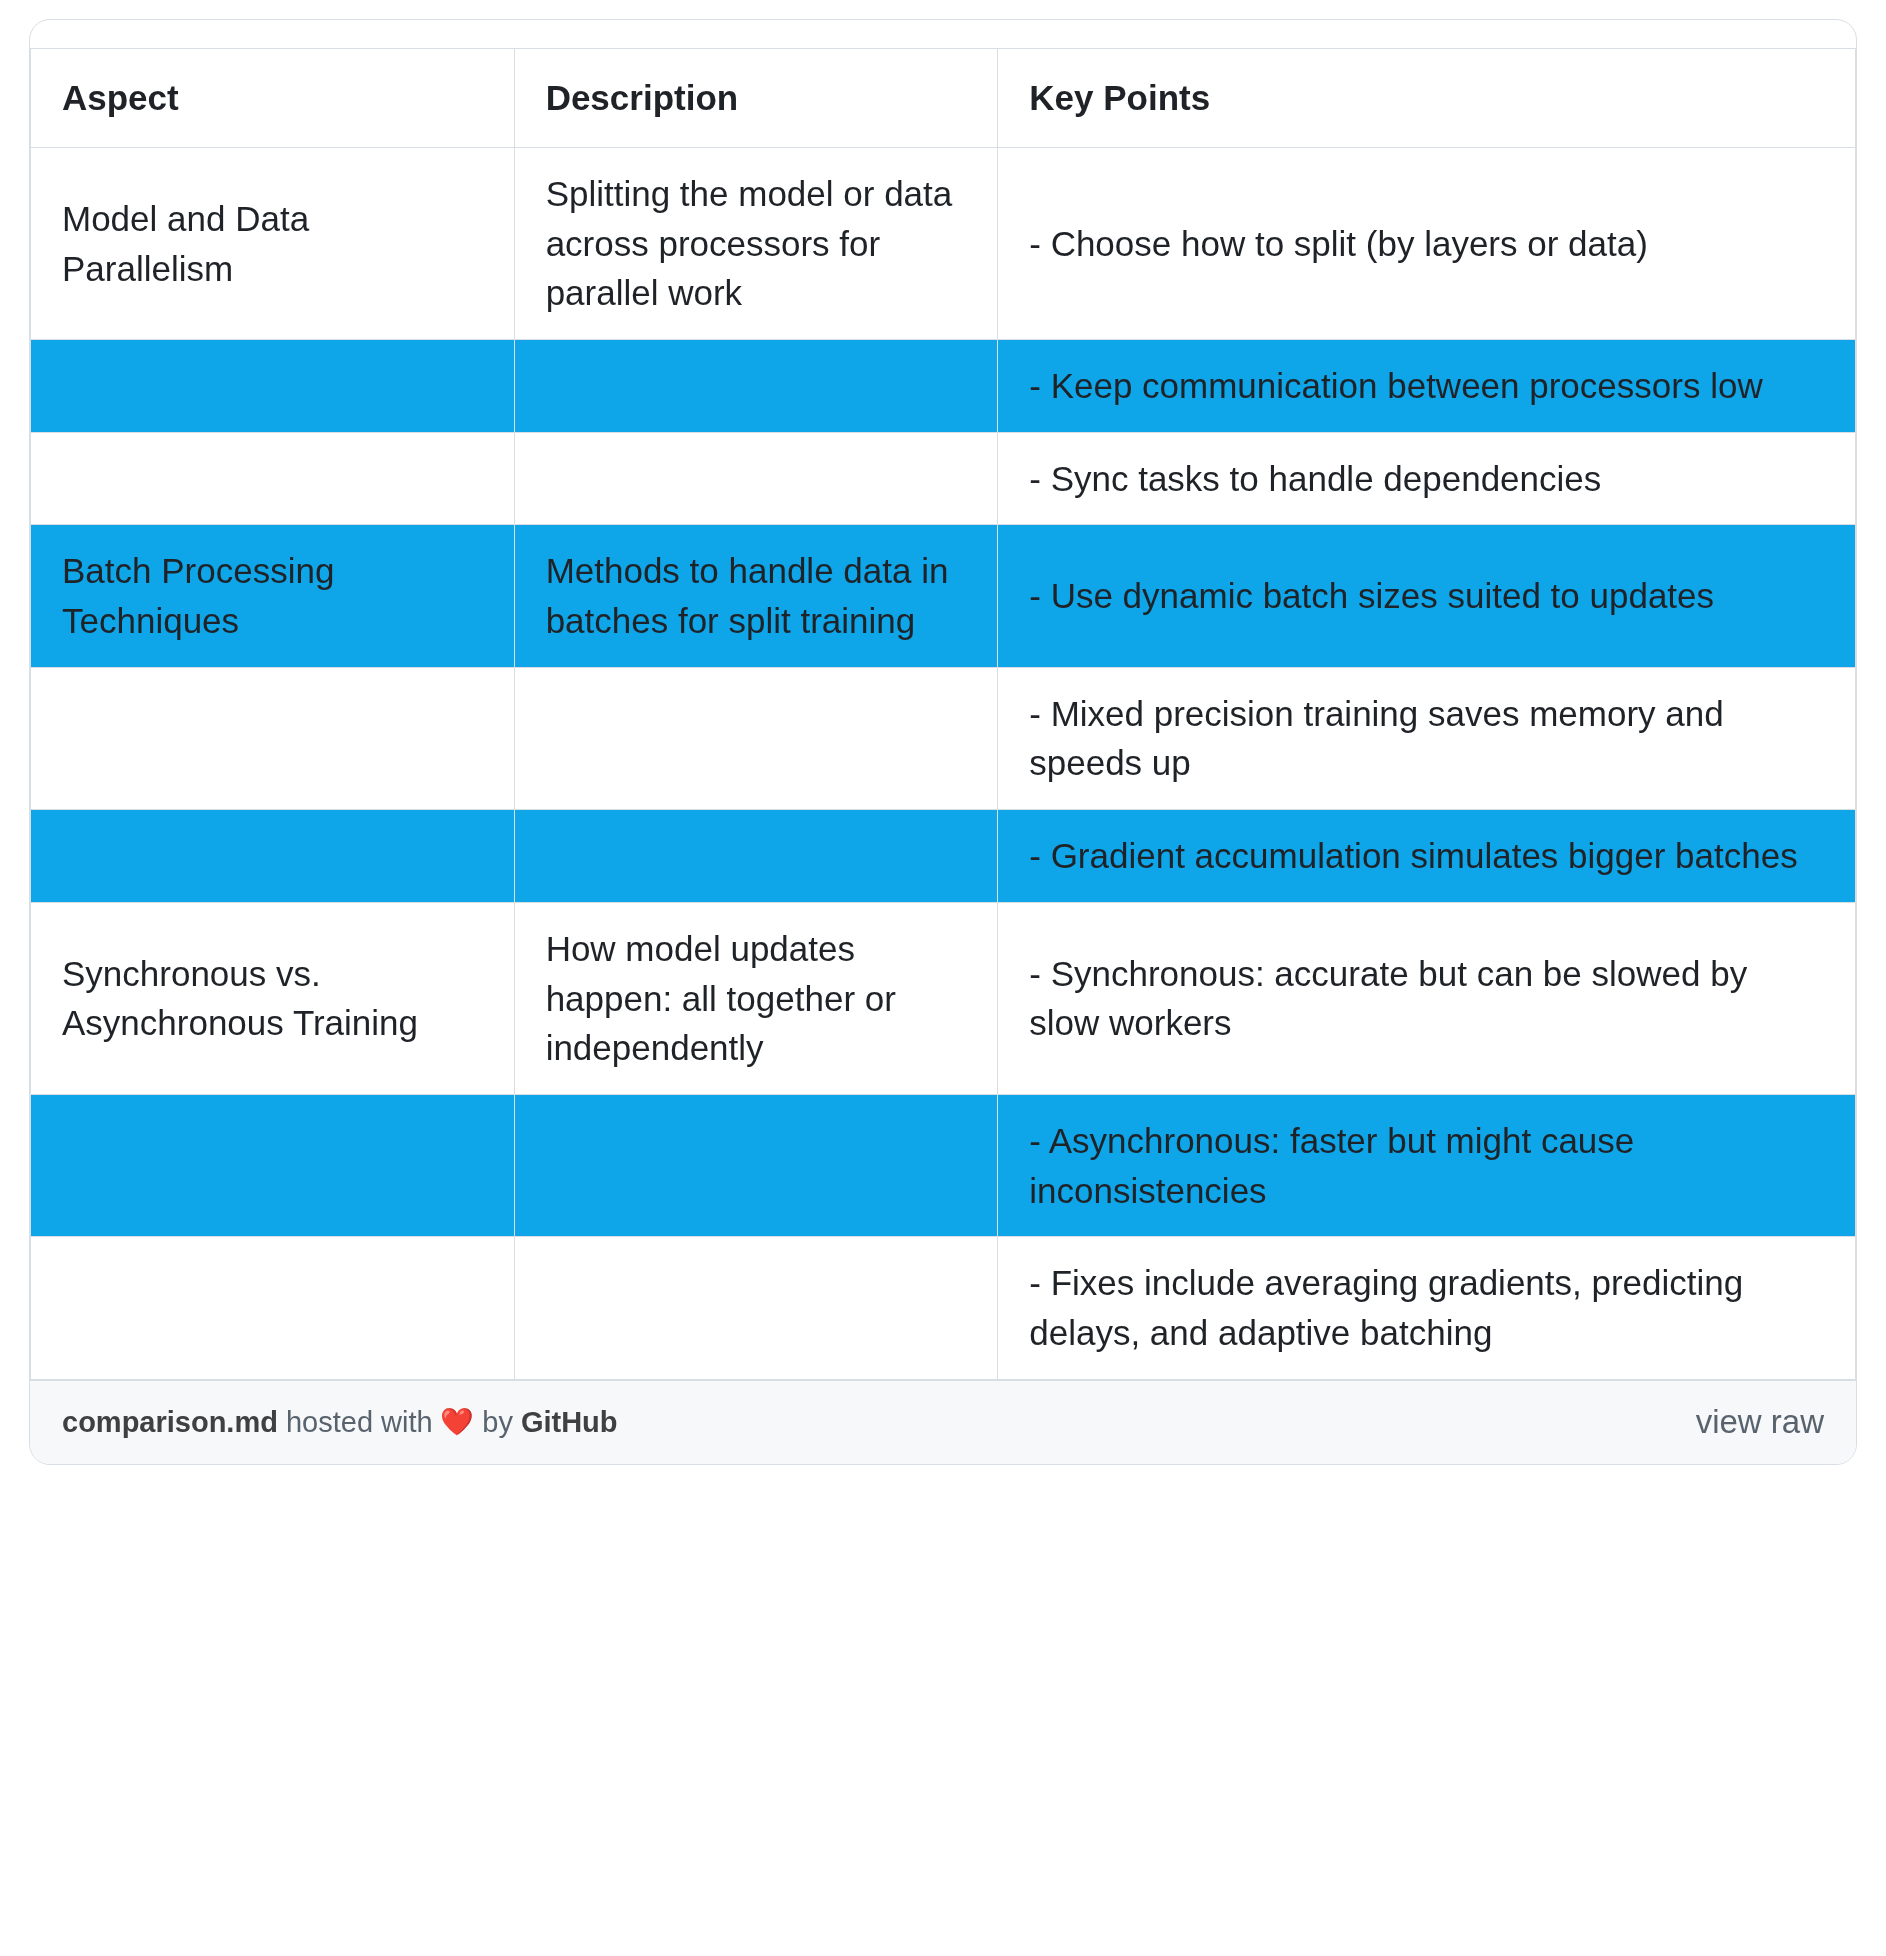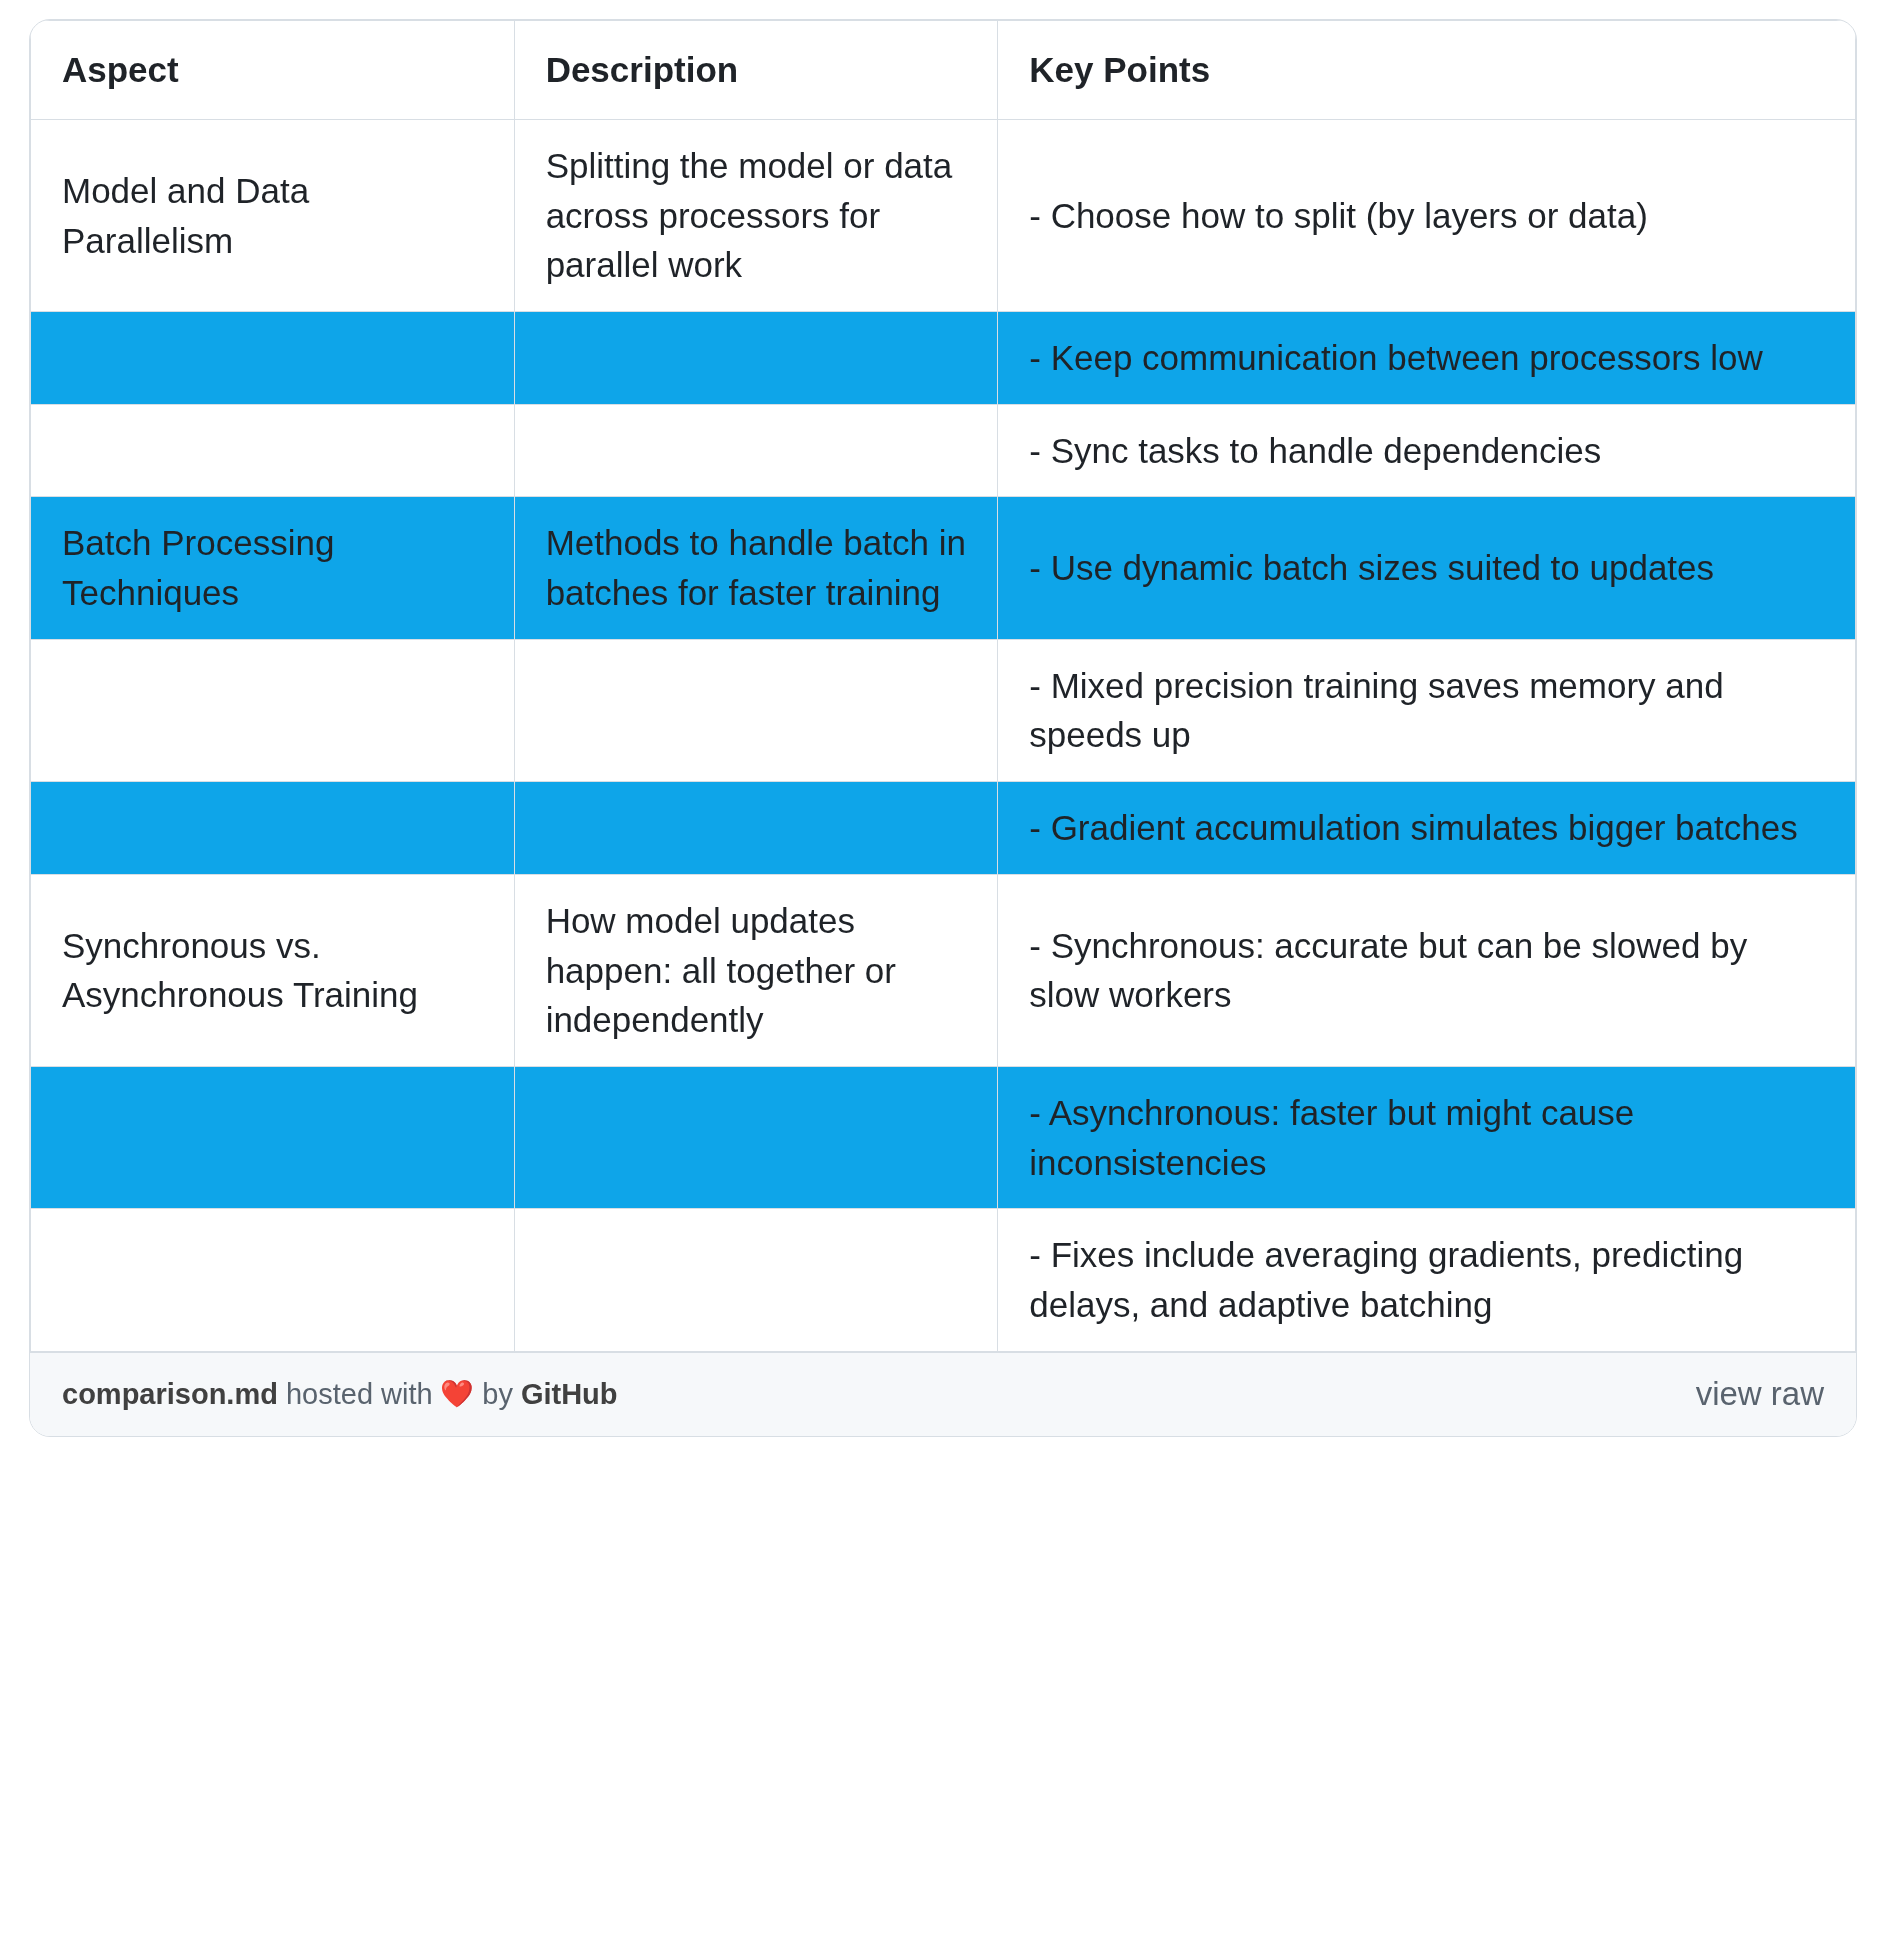--- a/index.html
+++ b/index.html
@@ -21,20 +21,21 @@
     margin-top: 19.3px;
     border: 1.6px solid #d8dee4;
     border-radius: 21px;
     overflow: hidden;
     background: #ffffff;
   }
   table.gist-table {
     border-collapse: collapse;
     width: 100%;
     table-layout: fixed;
+    margin-top: 28px;
   }
   table.gist-table th,
   table.gist-table td {
     border: 1.6px solid #d8dee4;
     padding: 21px 31px;
     vertical-align: middle;
     font-size: 35px;
     line-height: 1.42;
     color: #1f2328;
     text-align: left;
@@ -116,21 +117,21 @@
         <td></td>
         <td>- Keep communication between processors low</td>
       </tr>
       <tr>
         <td></td>
         <td></td>
         <td>- Sync tasks to handle dependencies</td>
       </tr>
       <tr class="alt">
         <td>Batch Processing Techniques</td>
-        <td>Methods to handle batch in batches for faster training</td>
+        <td>Methods to handle data in batches for split training</td>
         <td>- Use dynamic batch sizes suited to updates</td>
       </tr>
       <tr>
         <td></td>
         <td></td>
         <td>- Mixed precision training saves memory and speeds up</td>
       </tr>
       <tr class="alt">
         <td></td>
         <td></td>

